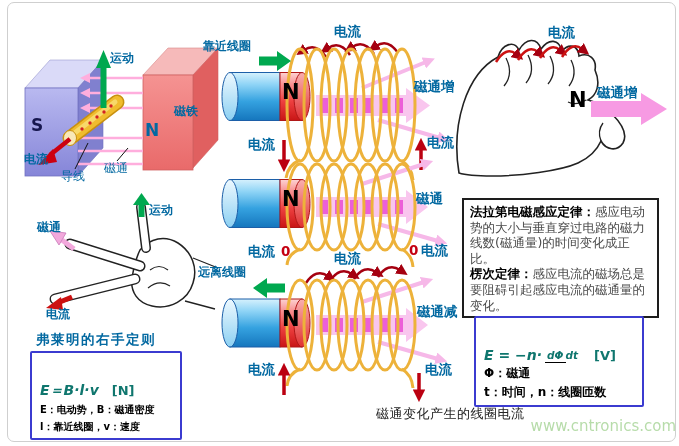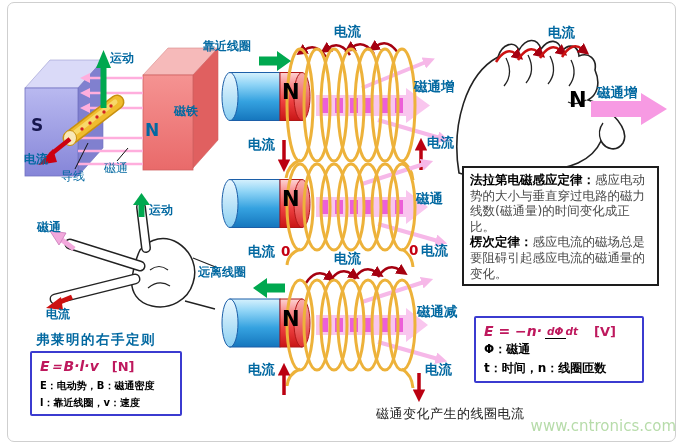--- a/index.html
+++ b/index.html
@@ -14,21 +14,21 @@
   .nrm{font-weight:400;}
   .red{color:#c40011;}
   .pole{font-size:21px;font-weight:700;color:#000;}
   .pole-slab{font-size:17px;}
   .south{color:#16164e;}
   .cap1{font-size:13.5px;letter-spacing:1.5px;}
   .cap2{font-size:13px;font-weight:400;color:#222;letter-spacing:0.5px;}
   .wm{font-size:15px;font-weight:400;color:#b7dcaa;text-align:right;width:196px;}
   .fbox{position:absolute;z-index:2;background:#fff;border:2px solid #3b3bd0;border-radius:2px;
         padding:5px 6px 4px 8px;}
-  .fbox .eqline{font-size:14px;font-weight:700;font-style:italic;color:#be185d;}
+  .fbox .eqline{font-size:14px;font-weight:700;font-style:italic;color:#0f766e;margin-top:24px;}
   .fbox .unit{font-style:normal;margin-left:13px;font-size:13px;}
   .fbox .vline{font-size:10px;font-weight:700;margin-top:3px;font-style:normal;}
   .fbox2 .vline{font-size:12px;margin-top:2px;}
   .frac{display:inline-flex;flex-direction:row;text-align:center;vertical-align:middle;
         font-size:10.5px;line-height:1.15;margin:0 3px;font-weight:700;font-style:italic;}
   .frac .num{border-bottom:1.4px solid #000;padding:0 2px;}
   .lawbox{position:absolute;z-index:2;background:#fff;border:2px solid #1d1d1d;
           padding:4px 5px 3px 6px;font-size:12.5px;line-height:15.6px;color:#4a4a4a;}
   .lawbox b{color:#000;}
 </style>
@@ -342,21 +342,21 @@
   <div class="lbl sm" style="left:198px;top:266px;">远离线圈</div>
   <div class="lbl md" style="left:417px;top:304px;">磁通减</div>
   <div class="lbl md" style="left:248px;top:362px;">电流</div>
   <div class="lbl md" style="left:425px;top:362px;">电流</div>
   <div class="lbl pole" style="left:282px;top:308px;">N</div>
 
   <div class="lbl md" style="left:548px;top:25px;">电流</div>
   <div class="lbl pole" style="left:569px;top:89px;">N</div>
   <div class="lbl md" style="left:597px;top:85px;">磁通增</div>
 
-  <div class="lawbox" style="left:462px;top:166px;width:182px;padding-left:6px;">
+  <div class="lawbox" style="left:462px;top:198px;width:182px;padding-left:6px;">
     <b>法拉第电磁感应定律：</b><span>感应电动势的大小与垂直穿过电路的磁力线数(磁通量)的时间变化成正比。</span><br>
     <b>楞次定律：</b><span>感应电流的磁场总是要阻碍引起感应电流的磁通量的变化。</span>
   </div>
 
   <div class="fbox fbox2" style="left:474px;top:316px;width:152px;">
     <div class="eqline">
       <span>E = −n·</span><span class="frac">
           <span class="num">dΦ</span>
           <span>dt</span>
         </span><span class="unit">[V]</span>

